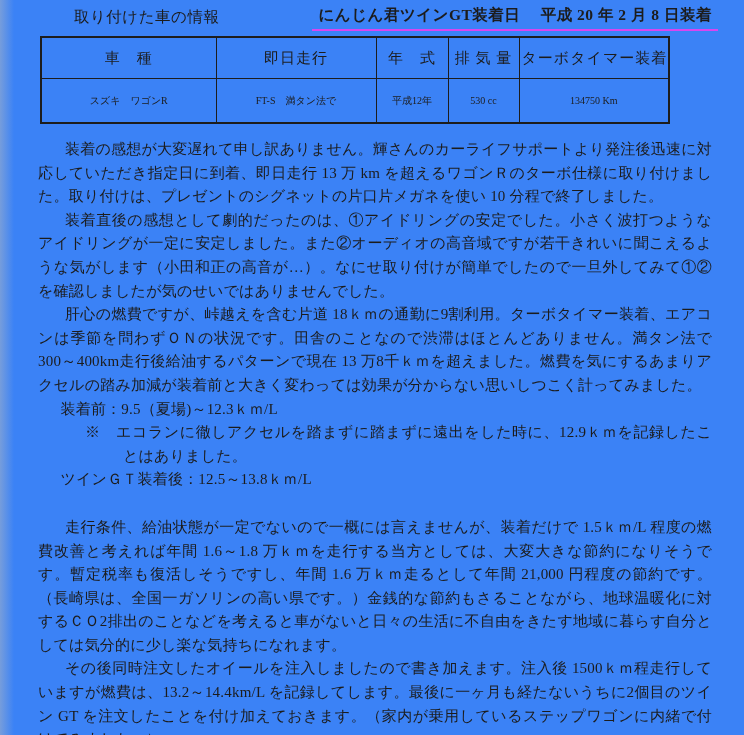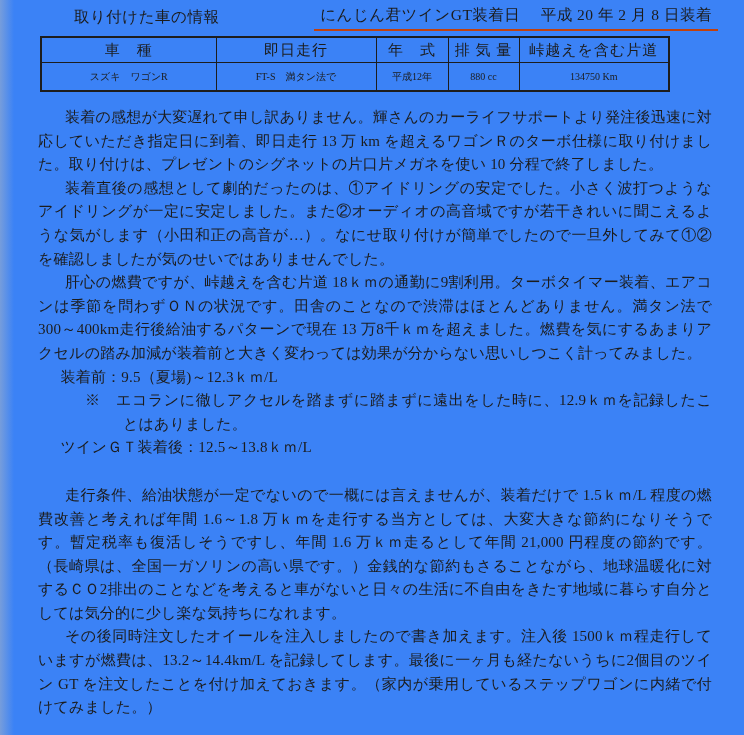--- a/index.html
+++ b/index.html
@@ -31,38 +31,39 @@
   .top-row {
     display: flex;
     justify-content: space-between;
     align-items: flex-start;
     padding: 5px 26px 0 74px;
     font-size: 15.5px;
     letter-spacing: 0.5px;
   }
   .hdr-left { padding-top: 2px; }
   .hdr-right {
-    border-bottom: 2px solid #c2410c;
+    border-bottom: 2px solid #d946ef;
     padding: 0 6px 3px 6px;
     white-space: nowrap;
+    font-weight: bold;
   }
 
   table.vehicle {
     border-collapse: collapse;
     table-layout: fixed;
     width: 628px;
     margin: 5px 0 0 40px;
     border: 2.5px solid #1d1d1d;
   }
   table.vehicle th, table.vehicle td {
     border: 1.6px solid #1d1d1d;
     text-align: center;
     font-weight: normal;
     font-size: 15px;
-    padding: 0 2px;
+    padding: 8px 2px;
     overflow: hidden;
     white-space: nowrap;
   }
   table.vehicle th { height: 24px; letter-spacing: 1px; }
   table.vehicle td { height: 27px; font-size: 10px; }
   col.c1 { width: 175px; }
   col.c2 { width: 160px; }
   col.c3 { width: 72px; }
   col.c4 { width: 71px; }
   col.c5 { width: 150px; }
@@ -98,29 +99,29 @@
         <col class="c3">
         <col class="c4">
         <col class="c5">
     </colgroup>
     <thead>
       <tr>
         <th>車　種</th>
         <th>即日走行</th>
         <th>年　式</th>
         <th>排 気 量</th>
-        <th>峠越えを含む片道</th>
+        <th>ターボタイマー装着</th>
       </tr>
     </thead>
     <tbody>
       <tr>
         <td>スズキ　ワゴンR</td>
         <td>FT-S　満タン法で</td>
         <td>平成12年</td>
-        <td>880 cc</td>
+        <td>530 cc</td>
         <td>134750 Km</td>
       </tr>
     </tbody>
   </table>
 
   <div class="body">
     <p class="p-indent">装着の感想が大変遅れて申し訳ありません。輝さんのカーライフサポートより発注後迅速に対応していただき指定日に到着、即日走行 13 万 km を超えるワゴンＲのターボ仕様に取り付けました。取り付けは、プレゼントのシグネットの片口片メガネを使い 10 分程で終了しました。</p>
     <p class="p-indent">装着直後の感想として劇的だったのは、①アイドリングの安定でした。小さく波打つようなアイドリングが一定に安定しました。また②オーディオの高音域ですが若干きれいに聞こえるような気がします（小田和正の高音が…）。なにせ取り付けが簡単でしたので一旦外してみて①②を確認しましたが気のせいではありませんでした。</p>
     <p class="p-indent">肝心の燃費ですが、峠越えを含む片道 18ｋｍの通勤に9割利用。ターボタイマー装着、エアコンは季節を問わずＯＮの状況です。田舎のことなので渋滞はほとんどありません。満タン法で 300～400km走行後給油するパターンで現在 13 万8千ｋｍを超えました。燃費を気にするあまりアクセルの踏み加減が装着前と大きく変わっては効果が分からない思いしつこく計ってみました。</p>
     <p class="p-line">装着前：9.5（夏場)～12.3ｋｍ/L</p>

